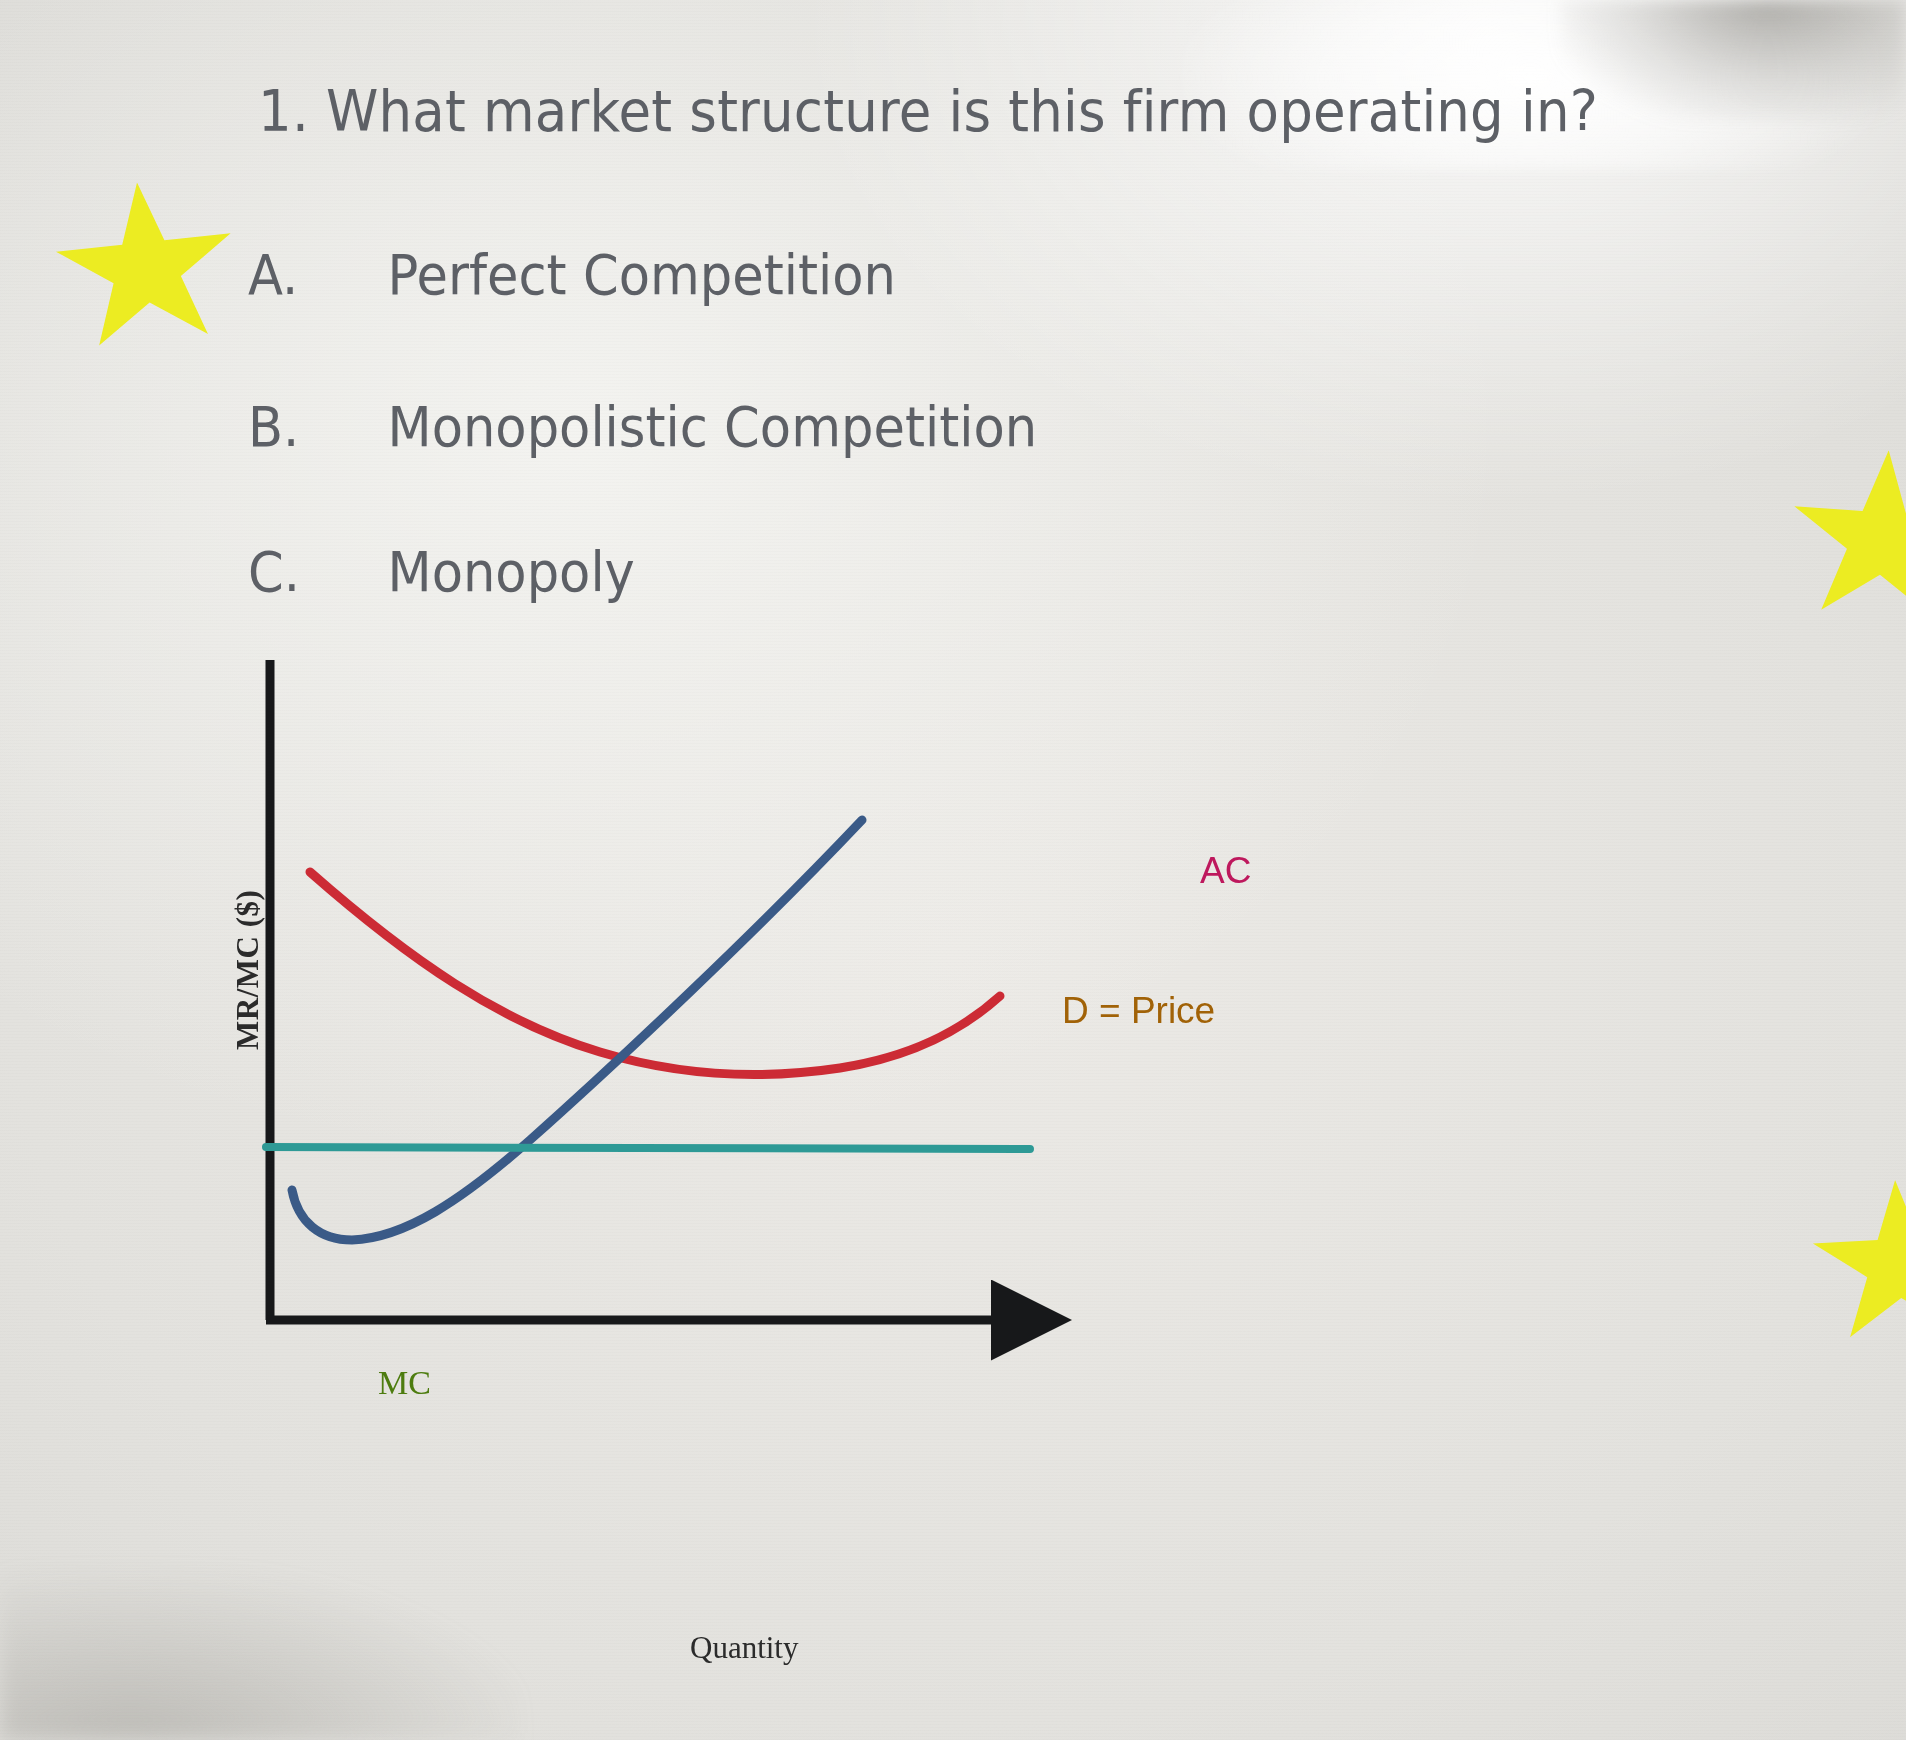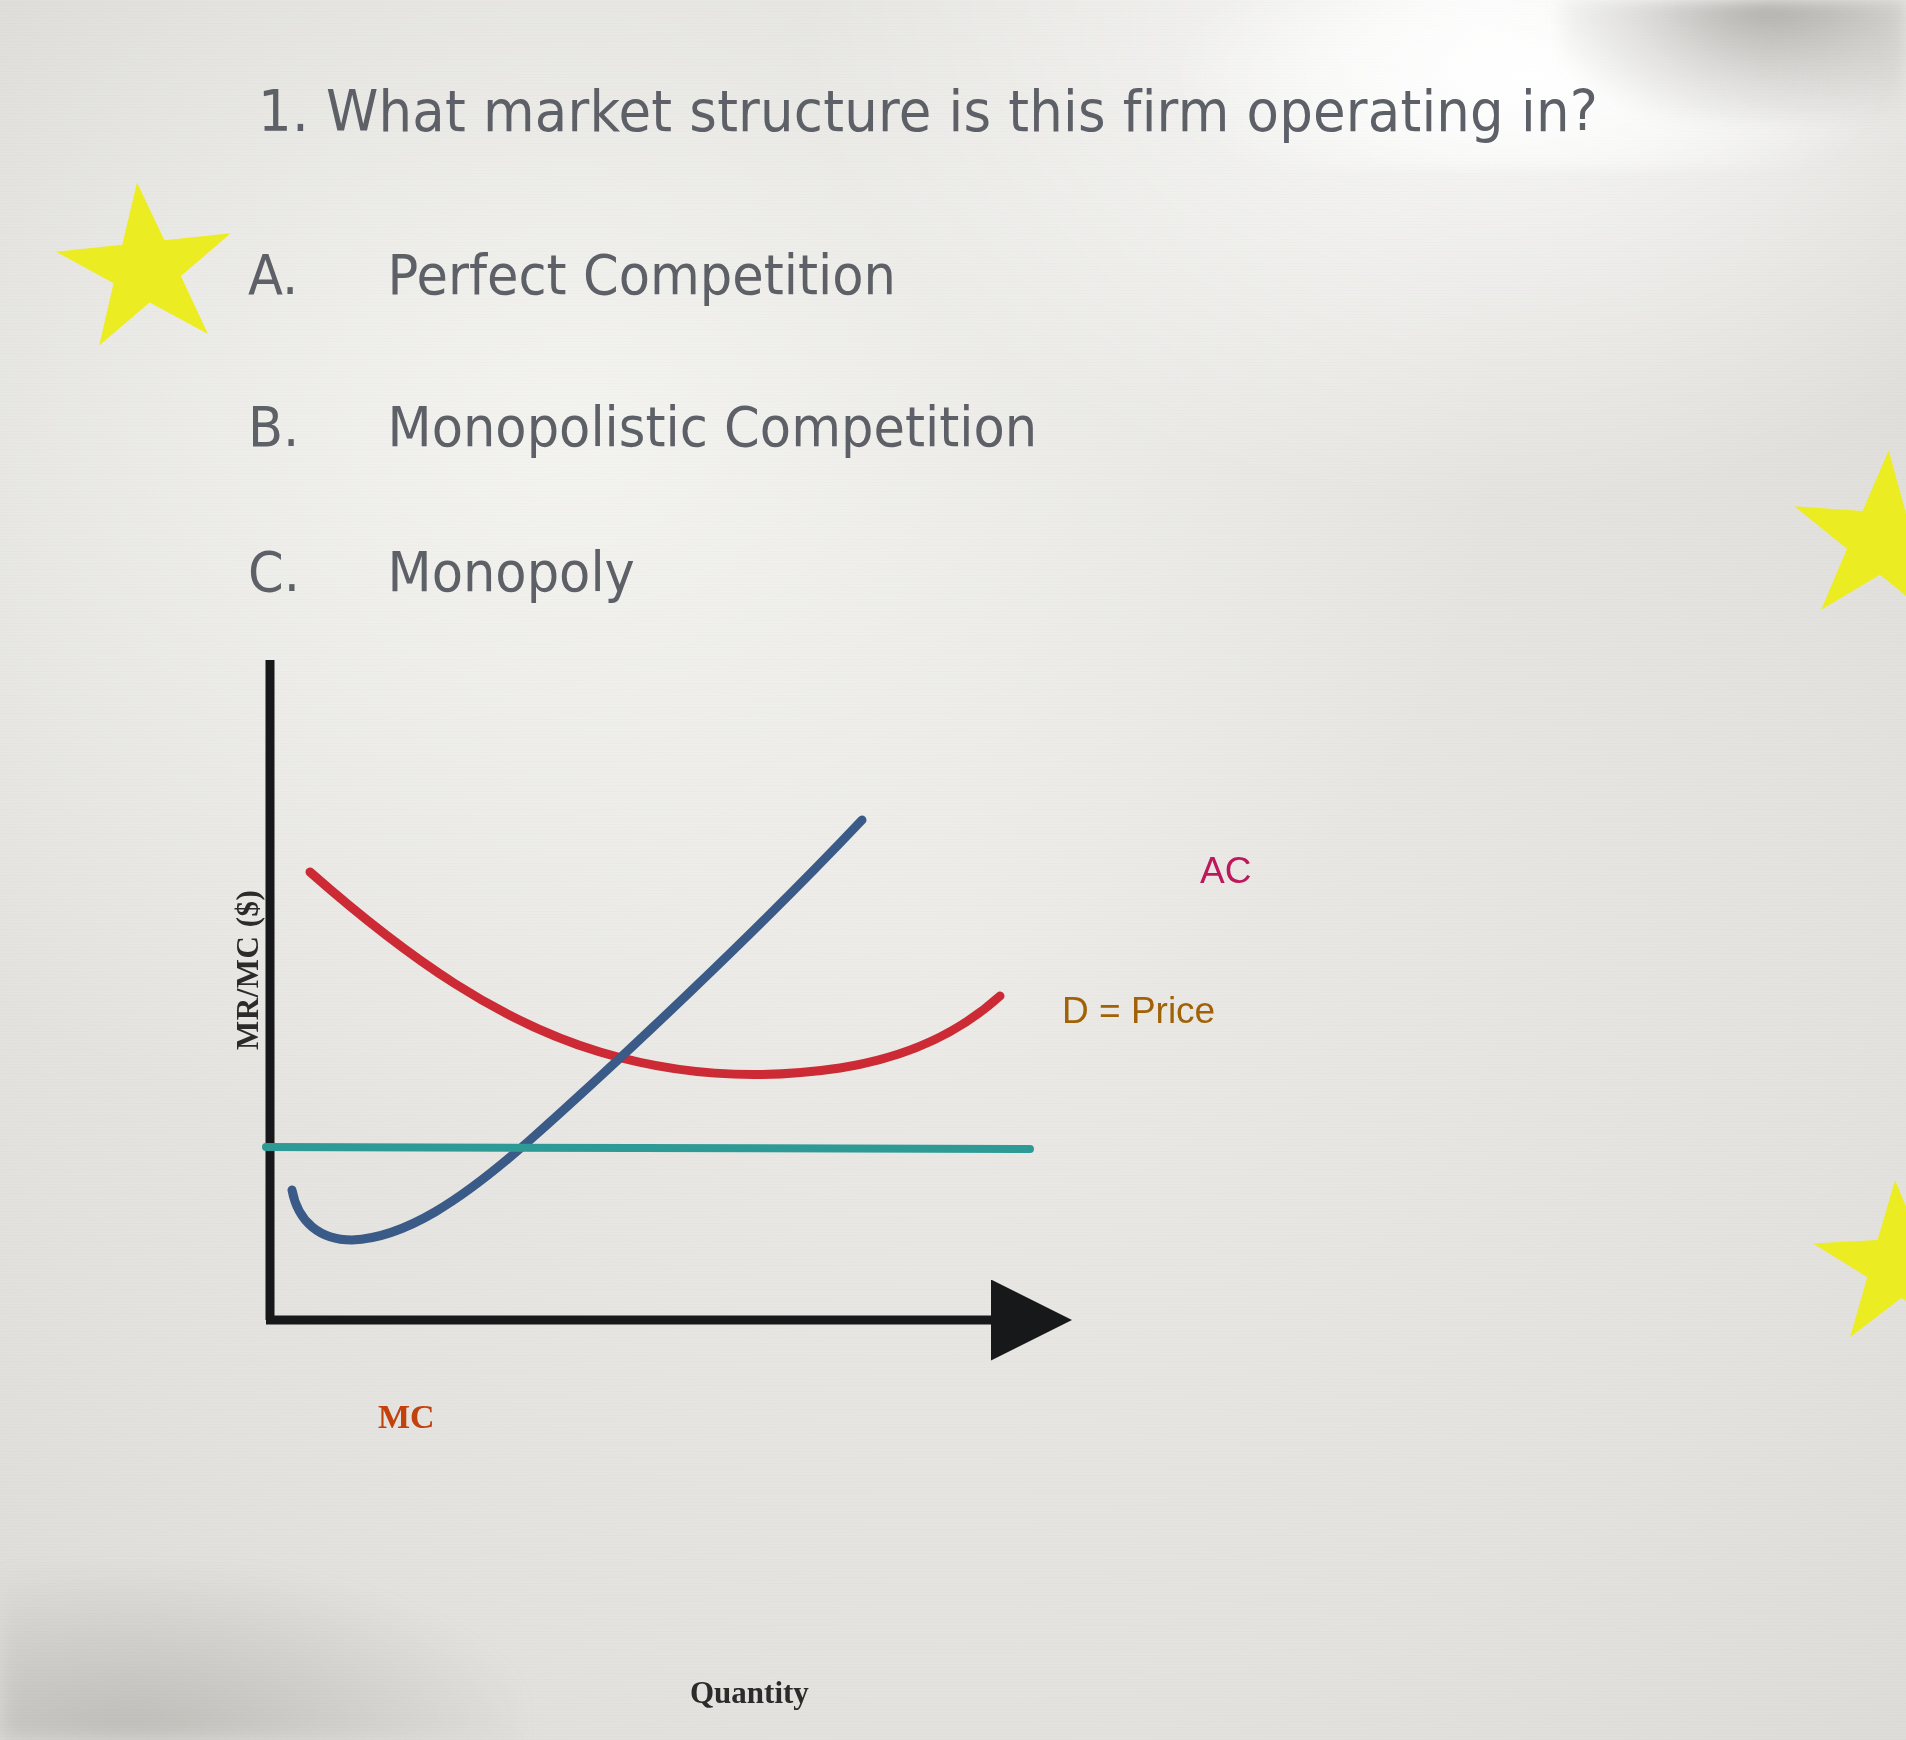--- a/index.html
+++ b/index.html
@@ -121,31 +121,30 @@
     transform: rotate(-90deg);
     transform-origin: left top;
     white-space: nowrap;
     font-weight: 700;
     letter-spacing: 0.5px;
   }
   #xlabel {
     left: 490px;
     top: 970px;
     white-space: nowrap;
-    font-weight: 700;
-    margin-top: 45px;
+    font-weight: 400;
   }
 
   .curve-label {
     position: absolute;
     font-family: "Liberation Serif", serif;
     font-size: 34px;
     white-space: nowrap;
   }
-  #label-mc { left: 178px; top: 738px; color: #c2410c; font-weight: 700; }
+  #label-mc { left: 178px; top: 704px; color: #4d7c0f; font-weight: 400; }
   #label-ac { left: 1000px; top: 190px; color: #be185d; font-family: "Liberation Sans", sans-serif; font-size: 37px; }
   #label-d  { left: 862px; top: 330px; color: #a16207; font-family: "Liberation Sans", sans-serif; font-size: 37px; }
 </style>
 </head>
 <body>
 
 <div class="paper"></div>
 <div class="glare"></div>
 <div class="shadow-tr"></div>
 <div class="shadow-bl"></div>

